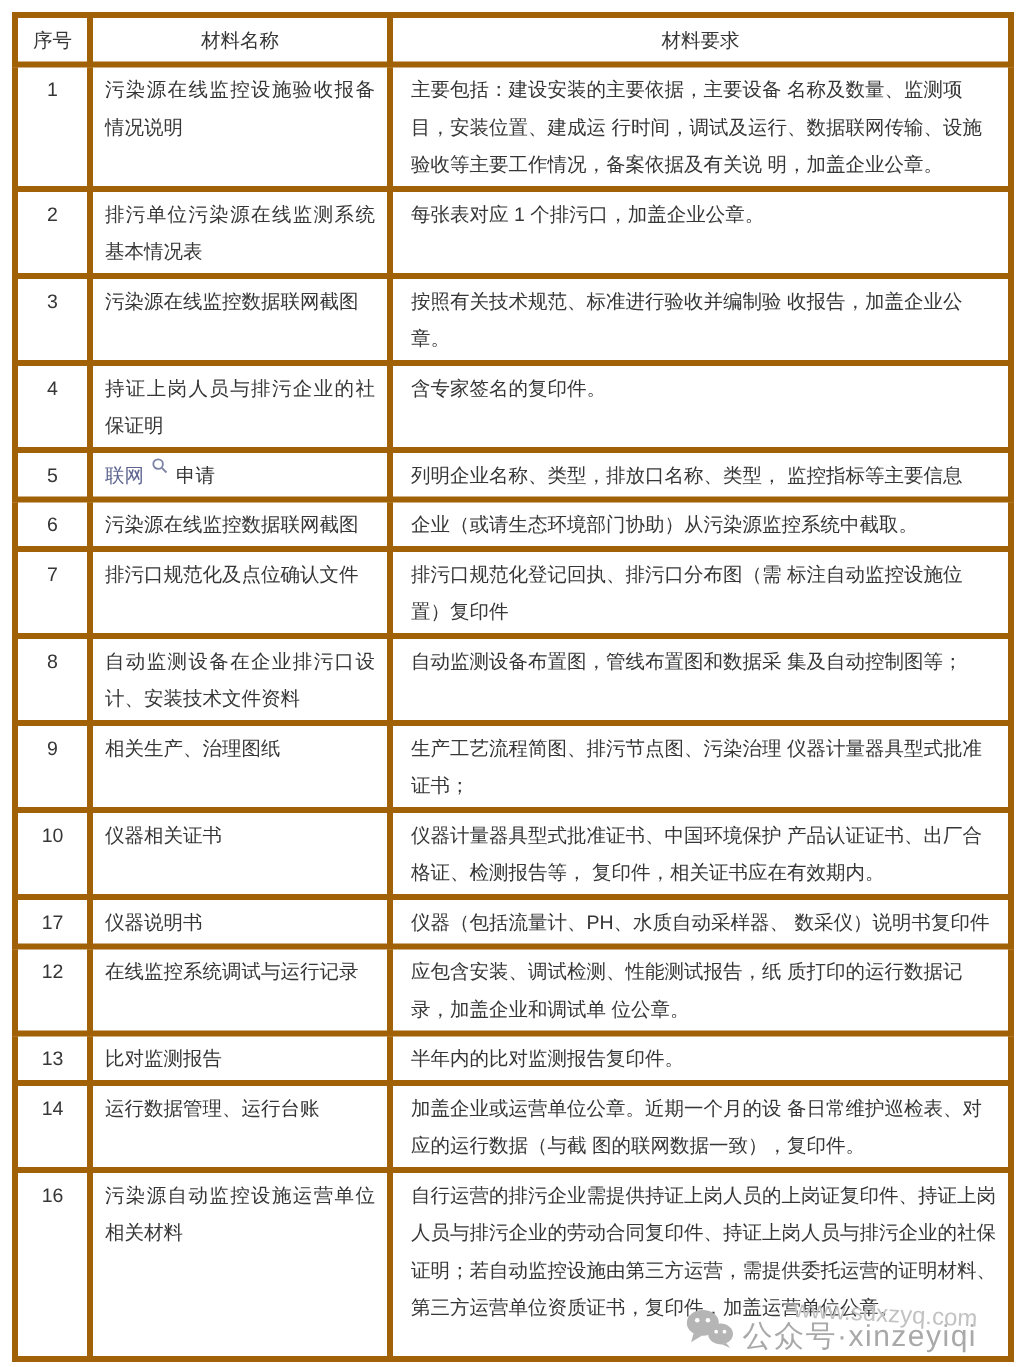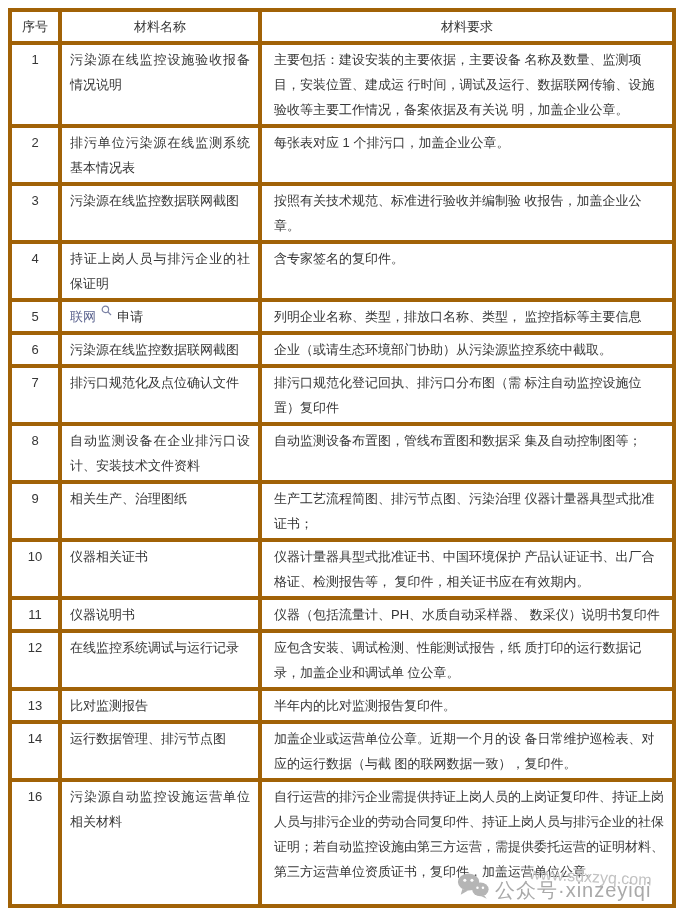--- a/index.html
+++ b/index.html
@@ -142,37 +142,37 @@
         <td class="c-no">9</td>
         <td class="c-name">相关生产、治理图纸</td>
         <td class="c-req">生产工艺流程简图、排污节点图、污染治理 仪器计量器具型式批准证书；</td>
       </tr>
       <tr>
         <td class="c-no">10</td>
         <td class="c-name">仪器相关证书</td>
         <td class="c-req">仪器计量器具型式批准证书、中国环境保护 产品认证证书、出厂合格证、检测报告等， 复印件，相关证书应在有效期内。</td>
       </tr>
       <tr>
-        <td class="c-no">11</td>
+        <td class="c-no">17</td>
         <td class="c-name">仪器说明书</td>
         <td class="c-req">仪器（包括流量计、PH、水质自动采样器、 数采仪）说明书复印件</td>
       </tr>
       <tr>
         <td class="c-no">12</td>
         <td class="c-name">在线监控系统调试与运行记录</td>
         <td class="c-req">应包含安装、调试检测、性能测试报告，纸 质打印的运行数据记录，加盖企业和调试单 位公章。</td>
       </tr>
       <tr>
         <td class="c-no">13</td>
         <td class="c-name">比对监测报告</td>
         <td class="c-req">半年内的比对监测报告复印件。</td>
       </tr>
       <tr>
         <td class="c-no">14</td>
-        <td class="c-name">运行数据管理、排污节点图</td>
+        <td class="c-name">运行数据管理、运行台账</td>
         <td class="c-req">加盖企业或运营单位公章。近期一个月的设 备日常维护巡检表、对应的运行数据（与截 图的联网数据一致），复印件。</td>
       </tr>
       <tr class="last-row">
         <td class="c-no">16</td>
         <td class="c-name">污染源自动监控设施运营单位相关材料</td>
         <td class="c-req">自行运营的排污企业需提供持证上岗人员的上岗证复印件、持证上岗人员与排污企业的劳动合同复印件、持证上岗人员与排污企业的社保证明；若自动监控设施由第三方运营，需提供委托运营的证明材料、第三方运营单位资质证书，复印件，加盖运营单位公章。</td>
       </tr>
     </tbody>
 </table>
 

